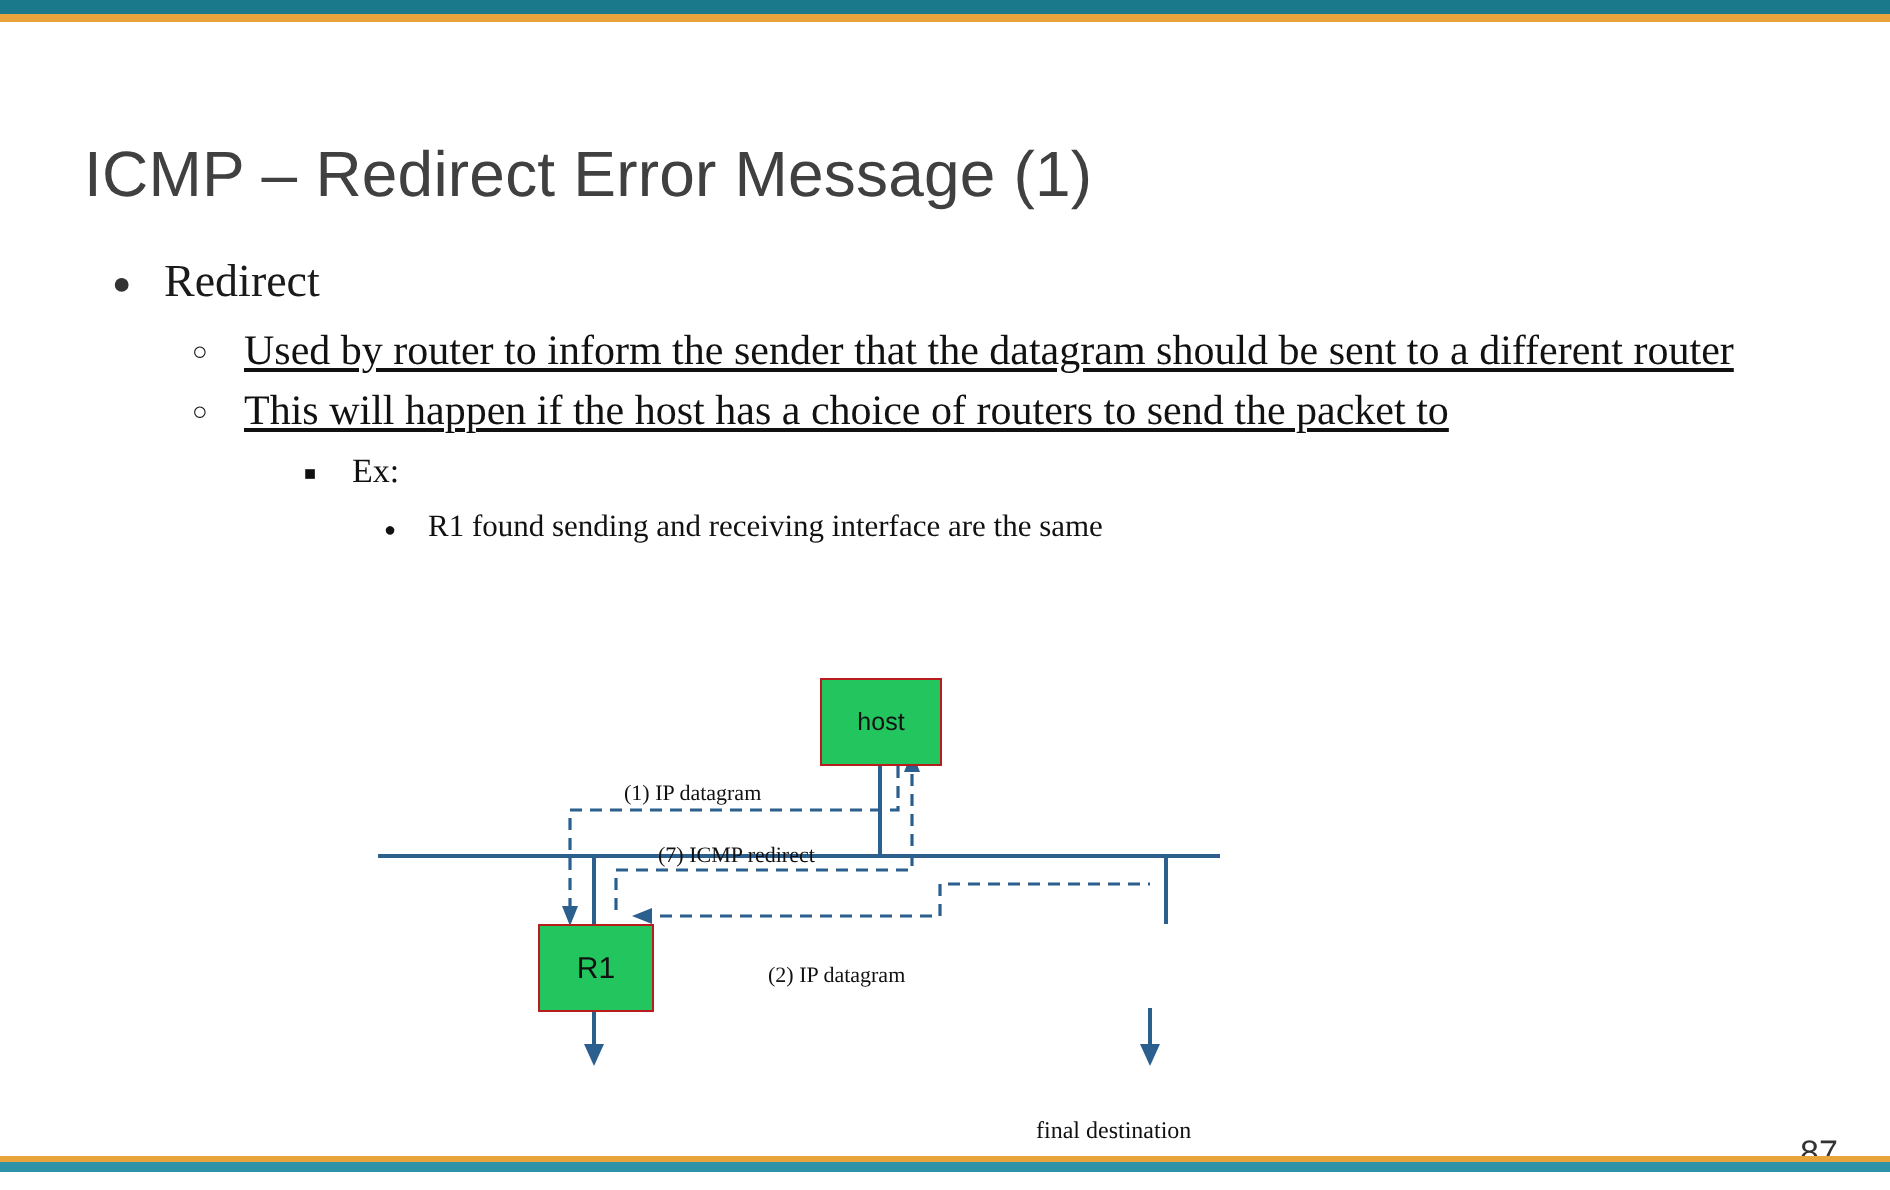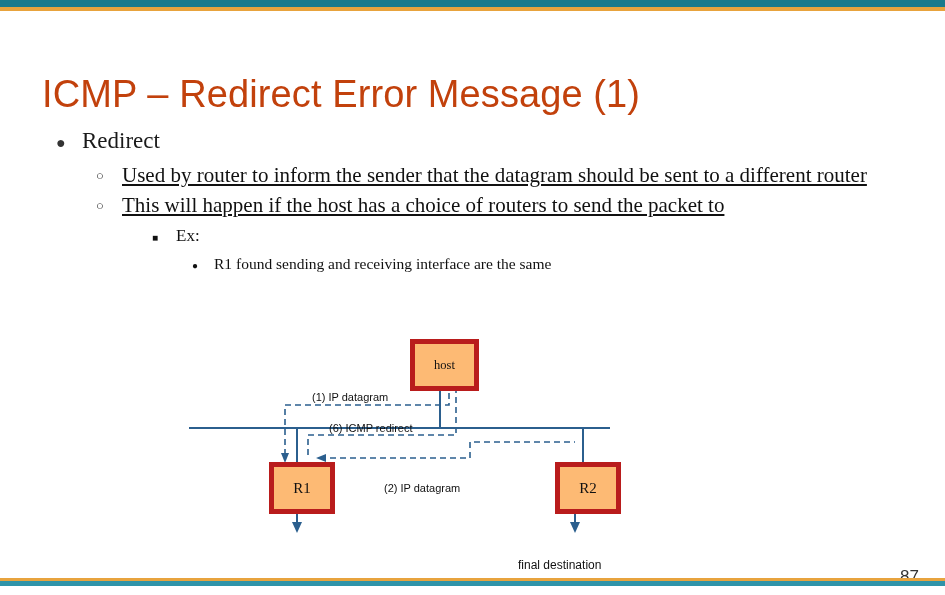--- a/index.html
+++ b/index.html
@@ -21,21 +21,21 @@
   .bottom-bar-gold{
     position:absolute;top:578px;left:0;width:945px;height:3px;background:#e8a33d;
   }
   .bottom-bar-teal{
     position:absolute;top:581px;left:0;width:945px;height:5px;background:#2f93a8;
   }
 
   
   .slide-title{
     position:absolute;left:42px;top:48px;width:860px;
-    font-size:38px;color:#c2410c;font-weight:normal;
+    font-size:32px;color:#404040;font-weight:normal;
     letter-spacing:0.1px;
     white-space:nowrap;
   }
 
   
   .bullets{position:absolute;left:42px;top:128px;width:880px;}
   .lvl1{
     font-family:"Liberation Serif", serif;
     font-size:23px;color:#1a1a1a;
     margin:0 0 4px 14px;
@@ -65,32 +65,32 @@
     display:flex;align-items:flex-start;
   }
   .lvl4 .mk{display:inline-block;width:22px;font-size:10px;line-height:22px;}
 
   
   .diagram{
     position:absolute;left:0;top:330px;width:945px;height:250px;
   }
   .node{
     position:absolute;
-    border:5px solid #b91c1c;
-    background:#fdba74;
-    font-family:Liberation Serif, serif;
+    border:1px solid #b91c1c;
+    background:#22c55e;
+    font-family:Liberation Sans, sans-serif;
     display:flex;align-items:center;justify-content:center;
     color:#111;
   }
   #node-host{left:410px;top:9px;width:59px;height:42px;font-size:12.5px;}
   #node-r1{left:269px;top:132px;width:56px;height:42px;font-size:15px;}
   #node-r2{left:555px;top:132px;width:56px;height:42px;font-size:15px;}
   .lbl{
     position:absolute;
-    font-family:Liberation Sans, sans-serif;
+    font-family:Liberation Serif, serif;
     font-size:11px;color:#111;white-space:nowrap;
   }
   #lbl-1{left:312px;top:61px;}
   #lbl-3{left:329px;top:92px;}
   #lbl-2{left:384px;top:116px;margin-top:36px;}
   #lbl-final{left:518px;top:228px;font-size:12px;}
 
   .page-num{
     position:absolute;left:900px;top:567px;
     font-family:"Liberation Sans", sans-serif;
@@ -160,24 +160,23 @@
 
     <line x1="297" y1="174" x2="297" y2="196" stroke="#2b5f8e" stroke-width="2"></line>
     <polygon points="297,203 292,192 302,192" fill="#2b5f8e"></polygon>
 
     <line x1="575" y1="174" x2="575" y2="196" stroke="#2b5f8e" stroke-width="2"></line>
     <polygon points="575,203 570,192 580,192" fill="#2b5f8e"></polygon>
   </svg>
 
   <div class="node" id="node-host">host</div>
   <div class="node" id="node-r1">R1</div>
-  <div class="node" id="node-r2">R2</div>
 
   <div class="lbl" id="lbl-1">(1) IP datagram</div>
-  <div class="lbl" id="lbl-3">(6)  ICMP redirect</div>
+  <div class="lbl" id="lbl-3">(7)  ICMP redirect</div>
   <div class="lbl" id="lbl-2">(2) IP datagram</div>
   <div class="lbl" id="lbl-final">final destination</div>
 </div>
 
 <div class="page-num">87</div>
 
 <div class="bottom-bar-gold"></div>
 <div class="bottom-bar-teal"></div>
 
 </body></html>

